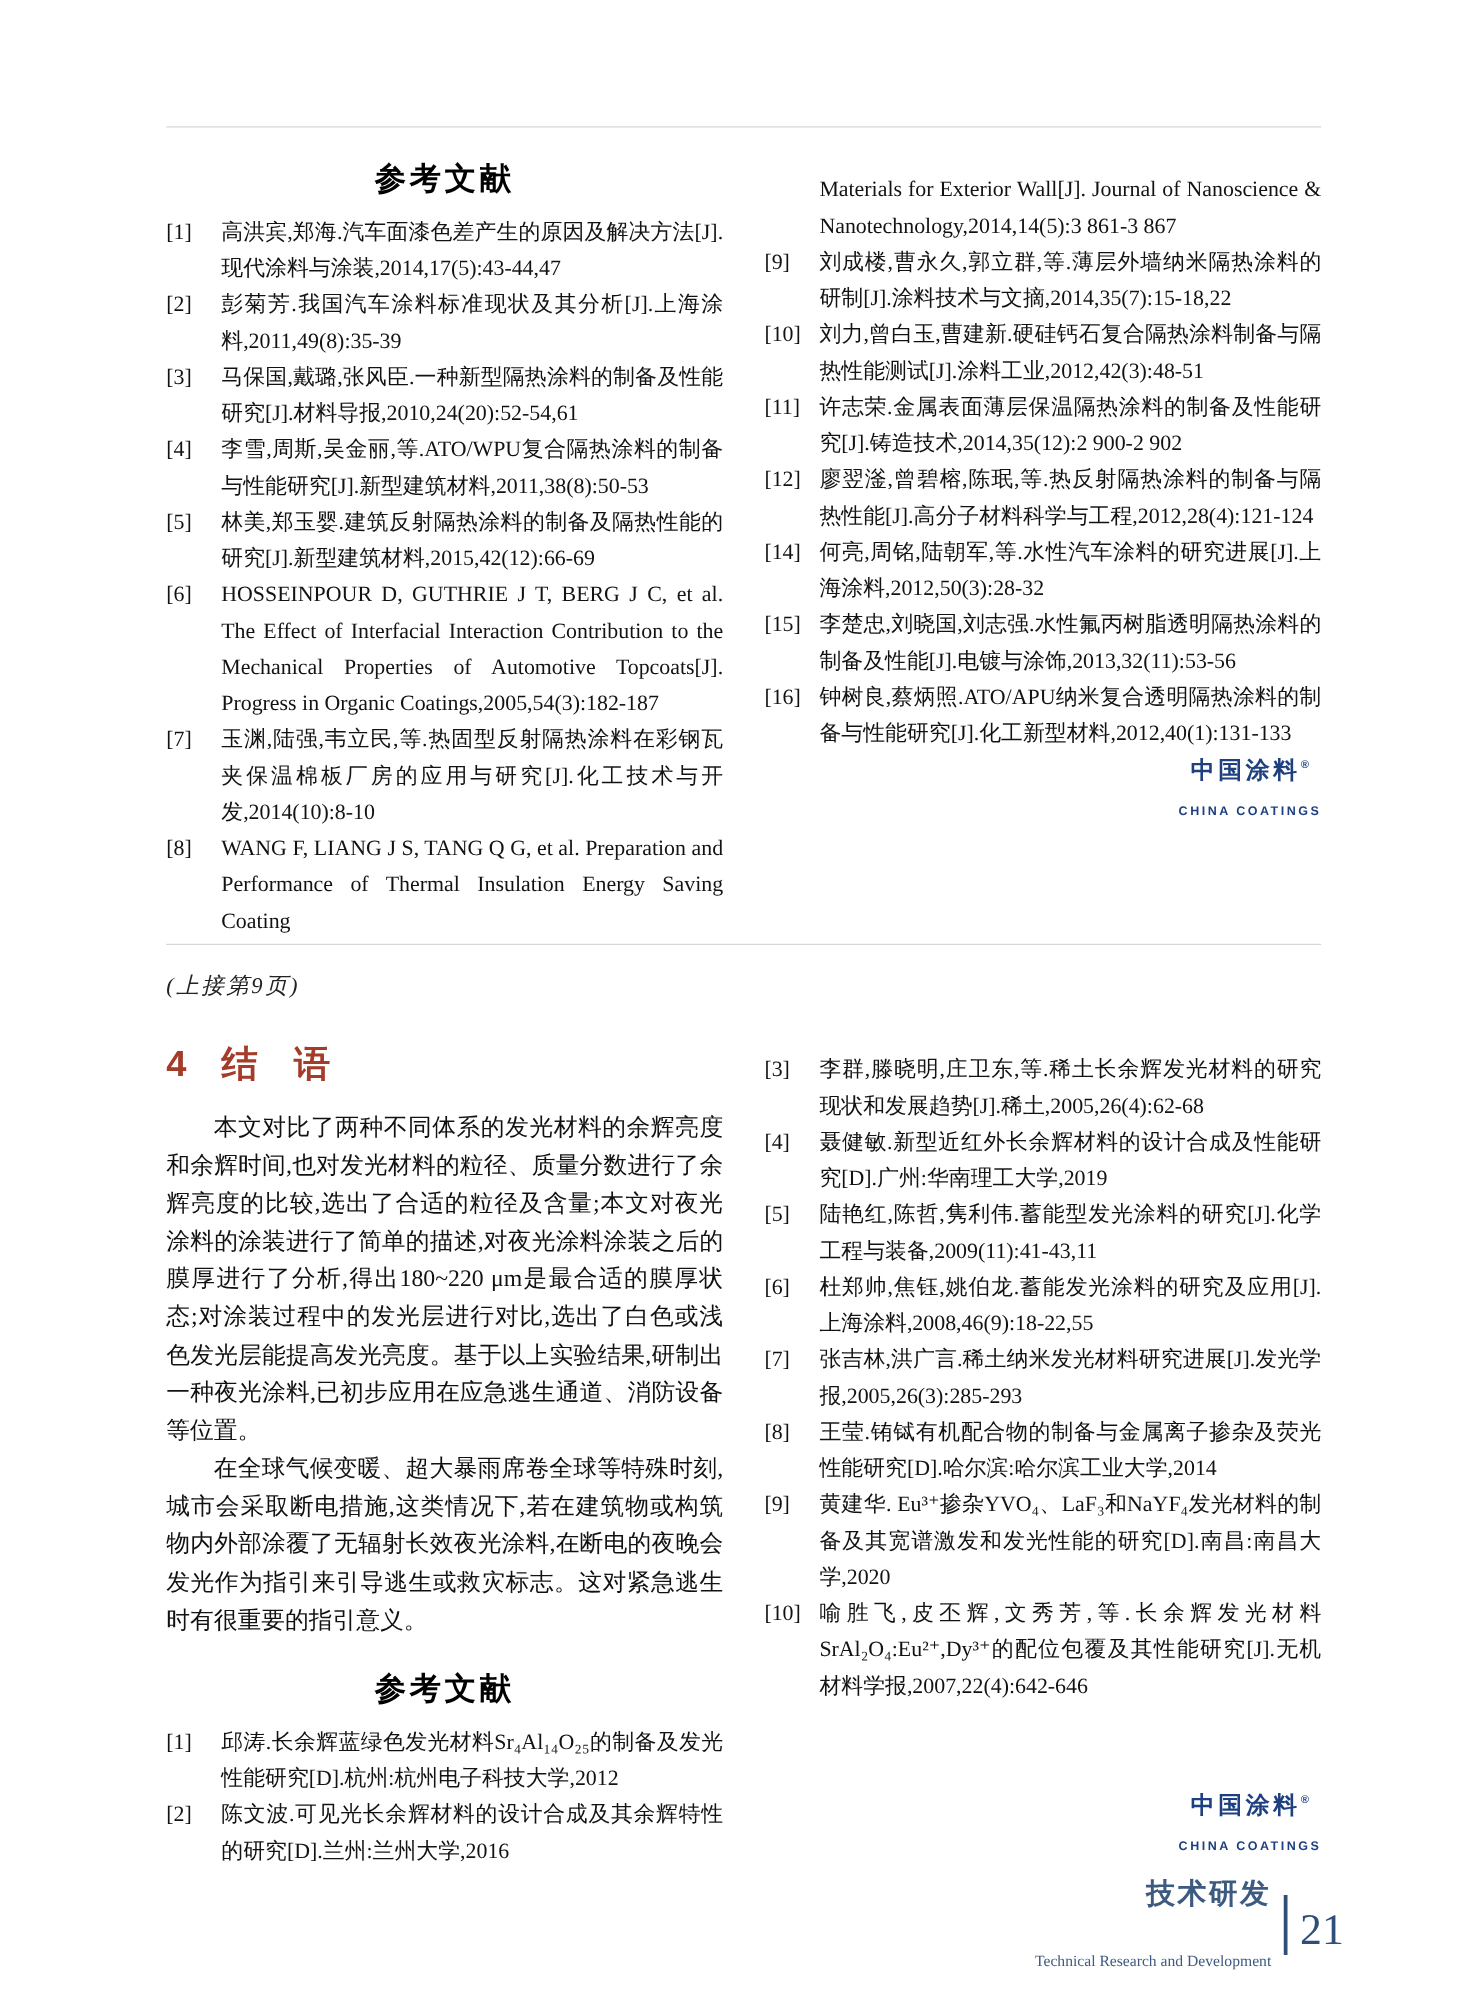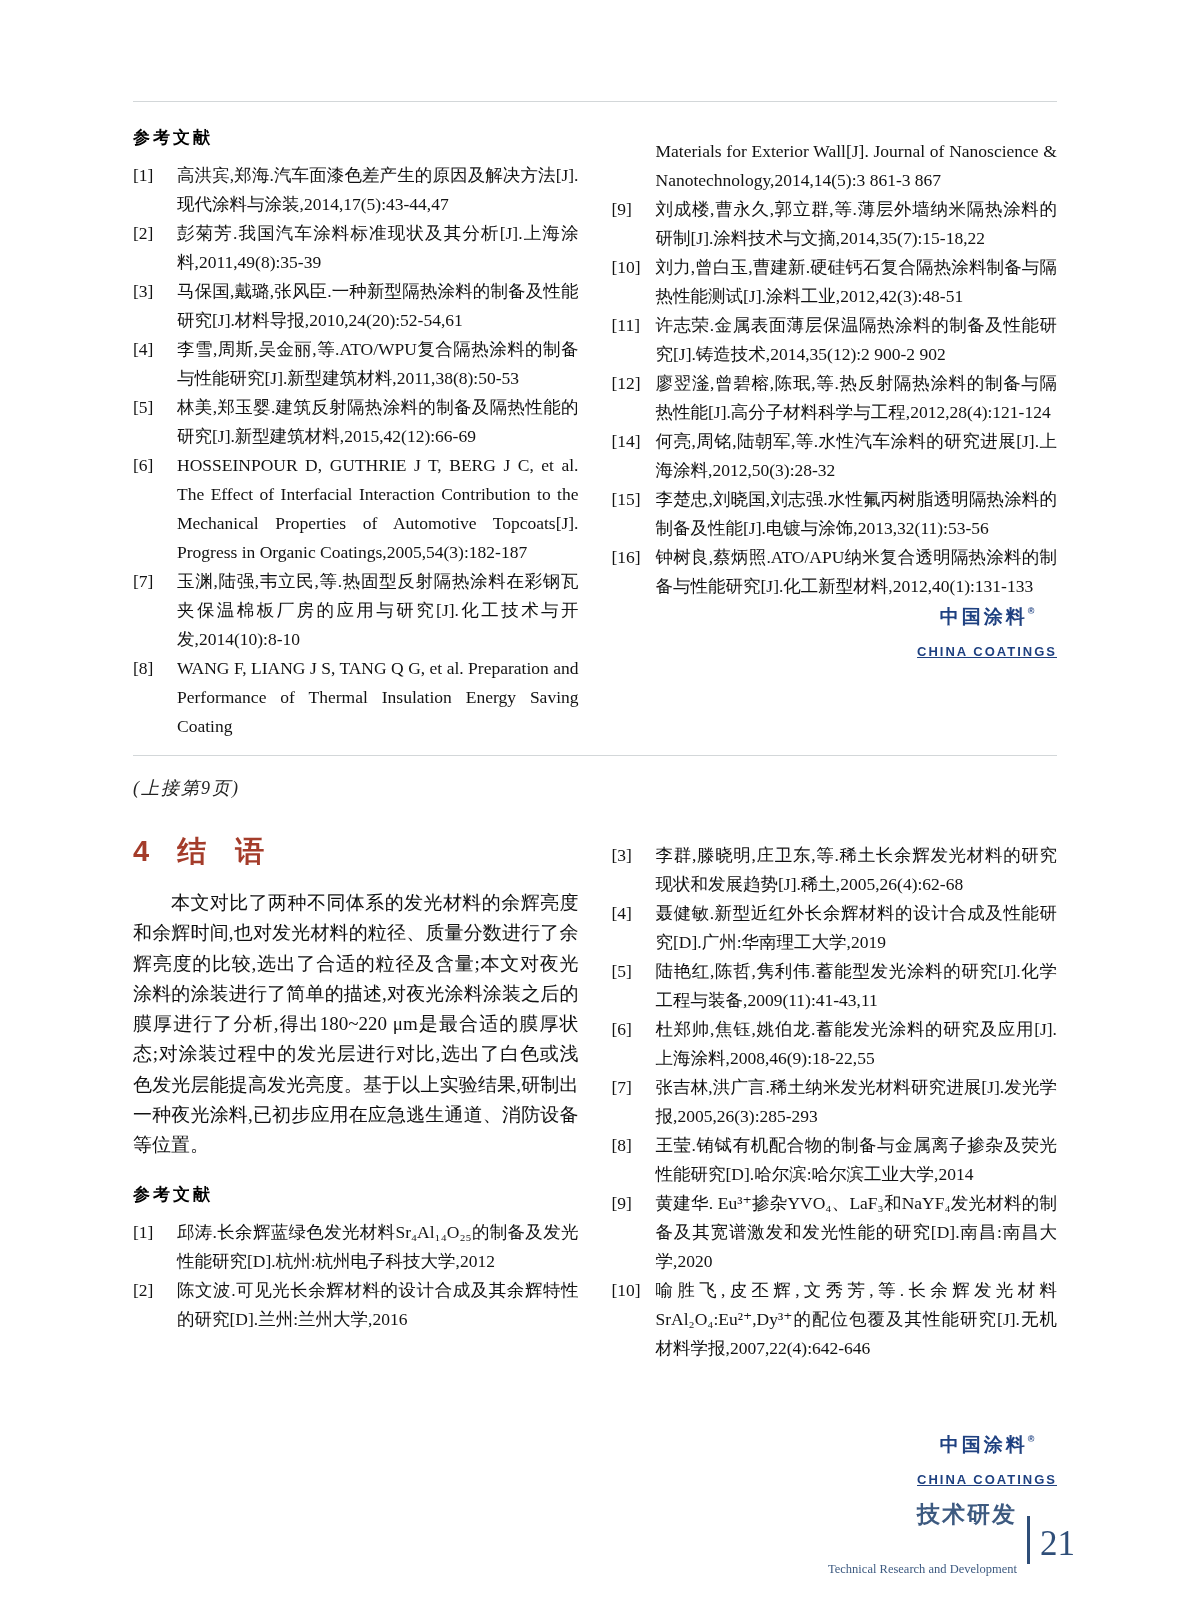--- a/index.html
+++ b/index.html
@@ -16,39 +16,39 @@
   .head-rule{position:absolute;top:101px;left:133px;width:924px;border-top:1.5px solid #d3d7d9;}
   .mid-rule{position:absolute;top:755px;left:133px;width:924px;border-top:1.5px solid #d3d7d9;}
 
   
   .top-section{position:absolute;top:120px;left:133px;width:924px;display:flex;gap:33px;}
   .bottom-section{position:absolute;top:828px;left:133px;width:924px;display:flex;gap:33px;}
   .col{flex:1;min-width:0;}
 
   .refs-heading{
     font-family:"Liberation Sans","DejaVu Sans",sans-serif;font-weight:bold;
-    font-size:17px;letter-spacing:3px;margin:6px 0 12px 0;color:#000;
+    font-size:25px;text-align:center;letter-spacing:3px;margin:6px 0 12px 0;color:#000;
   }
   .ref{display:flex;font-size:17.5px;line-height:29px;color:#121212;}
   .ref-label{width:44px;flex-shrink:0;}
   .ref-text{flex:1;text-align:justify;}
   .col-right-top{padding-top:17px;}
   .col-right-bottom{padding-top:13px;}
 
   
   .logo-wrap{display:flex;justify-content:flex-end;}
   .logo{display:inline-flex;flex-direction:column;align-items:center;margin-top:6px;gap:14px;}
   .logo-cn{
     font-family:"Liberation Sans","DejaVu Sans",sans-serif;font-weight:bold;
     font-size:19px;color:#1e4080;letter-spacing:3px;line-height:1.1;
   }
   .logo-mark{font-size:9px;vertical-align:top;letter-spacing:0;}
   .logo-sub{
     font-family:"Liberation Sans","DejaVu Sans",sans-serif;font-weight:bold;
-    font-size:13px;color:#1e4080;letter-spacing:2px;margin-top:2px;text-decoration:underline;
+    font-size:10px;color:#1e4080;letter-spacing:2px;margin-top:2px;
   }
   .logo-bottom{margin-top:66px;}
 
   
   .continuation-note{
     position:absolute;top:776px;left:133px;font-size:18px;color:#222;
     font-style:italic;letter-spacing:2px;
   }
   .conclusion-heading{
     display:flex;gap:28px;align-items:baseline;
@@ -162,20 +162,21 @@
   <div class="mid-rule"></div>
   <div class="continuation-note">(上接第9页)</div>
 
   <div class="bottom-section">
     <div class="col">
       <div class="conclusion-heading">
         <span>4</span>
         <span>结　语</span>
       </div>
       <p class="body-para">本文对比了两种不同体系的发光材料的余辉亮度和余辉时间,也对发光材料的粒径、质量分数进行了余辉亮度的比较,选出了合适的粒径及含量;本文对夜光涂料的涂装进行了简单的描述,对夜光涂料涂装之后的膜厚进行了分析,得出180~220 μm是最合适的膜厚状态;对涂装过程中的发光层进行对比,选出了白色或浅色发光层能提高发光亮度。基于以上实验结果,研制出一种夜光涂料,已初步应用在应急逃生通道、消防设备等位置。</p>
+      <p class="body-para">在全球气候变暖、超大暴雨席卷全球等特殊时刻,城市会采取断电措施,这类情况下,若在建筑物或构筑物内外部涂覆了无辐射长效夜光涂料,在断电的夜晚会发光作为指引来引导逃生或救灾标志。这对紧急逃生时有很重要的指引意义。</p>
 
       <div class="refs-heading bottom-refs-heading">参考文献</div>
       <div class="ref">
         <span class="ref-label">[1]</span>
         <span class="ref-text">邱涛.长余辉蓝绿色发光材料Sr₄Al₁₄O₂₅的制备及发光性能研究[D].杭州:杭州电子科技大学,2012</span>
       </div>
       <div class="ref">
         <span class="ref-label">[2]</span>
         <span class="ref-text">陈文波.可见光长余辉材料的设计合成及其余辉特性的研究[D].兰州:兰州大学,2016</span>
       </div>

